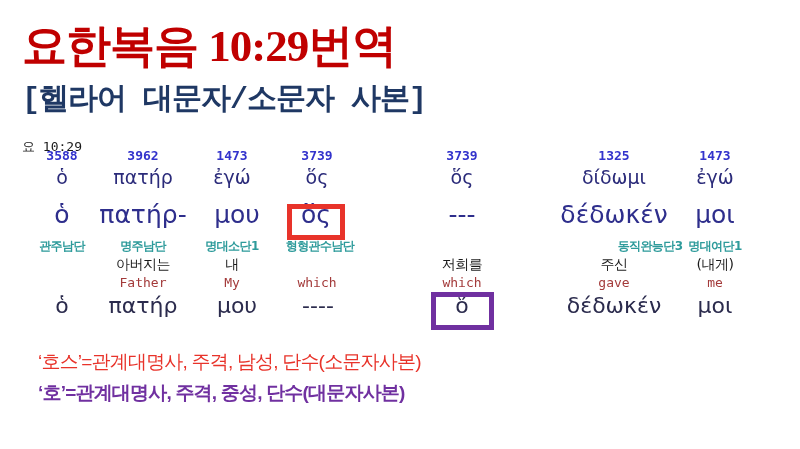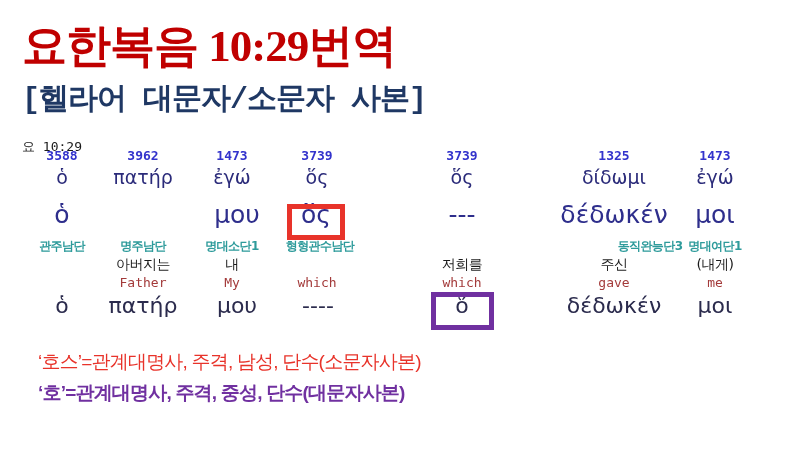--- a/index.html
+++ b/index.html
@@ -186,20 +186,21 @@
   <div class="strongs center" style="left:62px">3588</div>
   <div class="greek-1 center" style="left:62px">ὁ</div>
   <div class="greek-2 center" style="left:62px">ὁ</div>
   <div class="gram center" style="left:62px">관주남단</div>
   <div class="kor center" style="left:62px"></div>
   <div class="eng center" style="left:62px"></div>
   <div class="greek-3 center" style="left:62px">ὁ</div>
 
   <div class="strongs center" style="left:143px">3962</div>
   <div class="greek-1 center" style="left:143px">πατήρ</div>
+  <div class="greek-2 center" style="left:143px">πατήρ-</div>
   <div class="gram center" style="left:143px">명주남단</div>
   <div class="kor center" style="left:143px">아버지는</div>
   <div class="eng center" style="left:143px">Father</div>
   <div class="greek-3 center" style="left:143px">πατήρ</div>
 
   <div class="strongs center" style="left:232px">1473</div>
   <div class="greek-1 center" style="left:232px">ἐγώ</div>
   <div class="greek-2 center" style="left:237px">μου</div>
   <div class="gram center" style="left:232px">명대소단1</div>
   <div class="kor center" style="left:232px">내</div>

